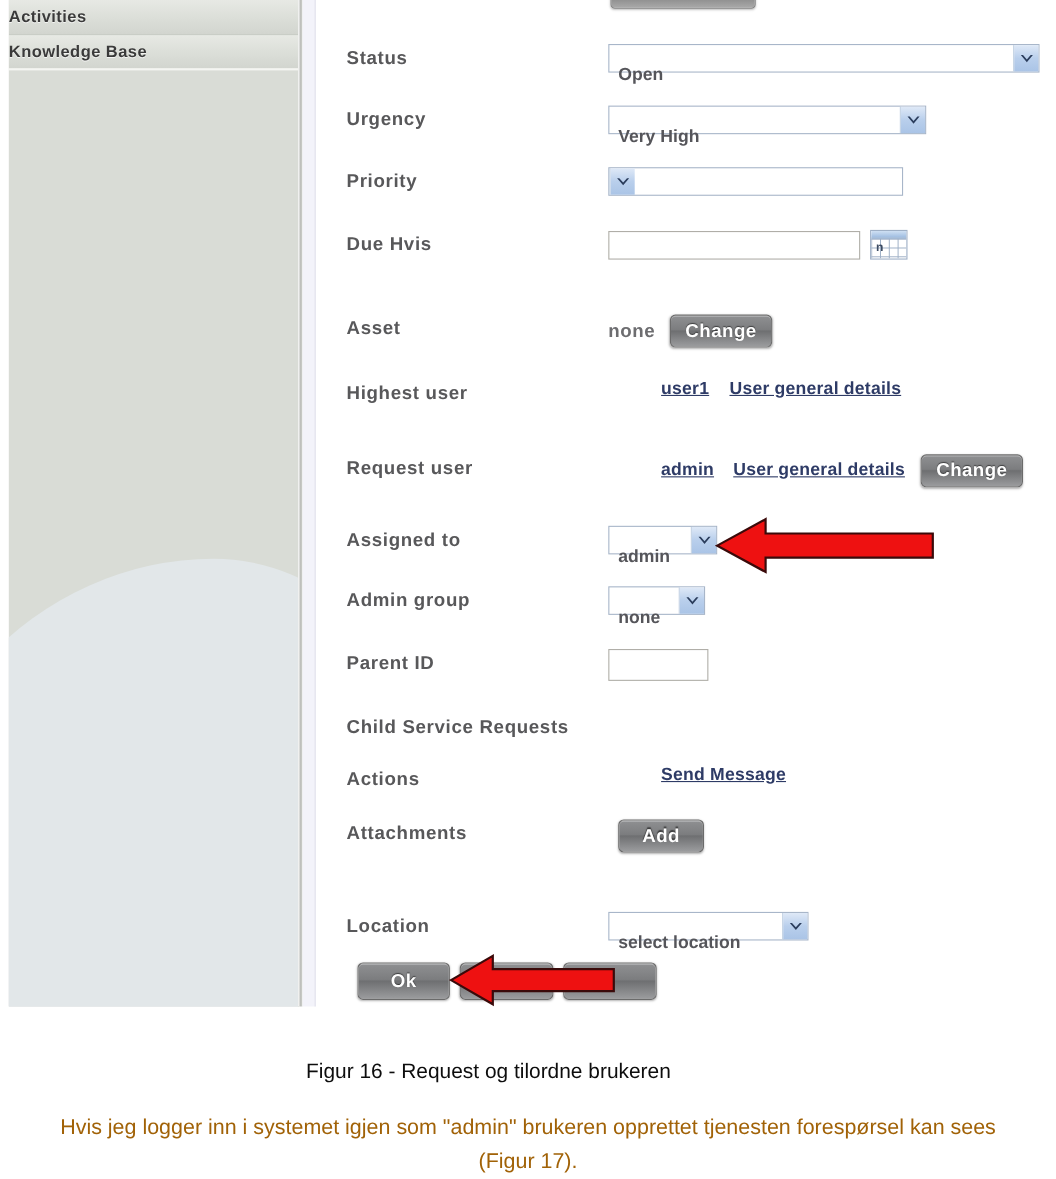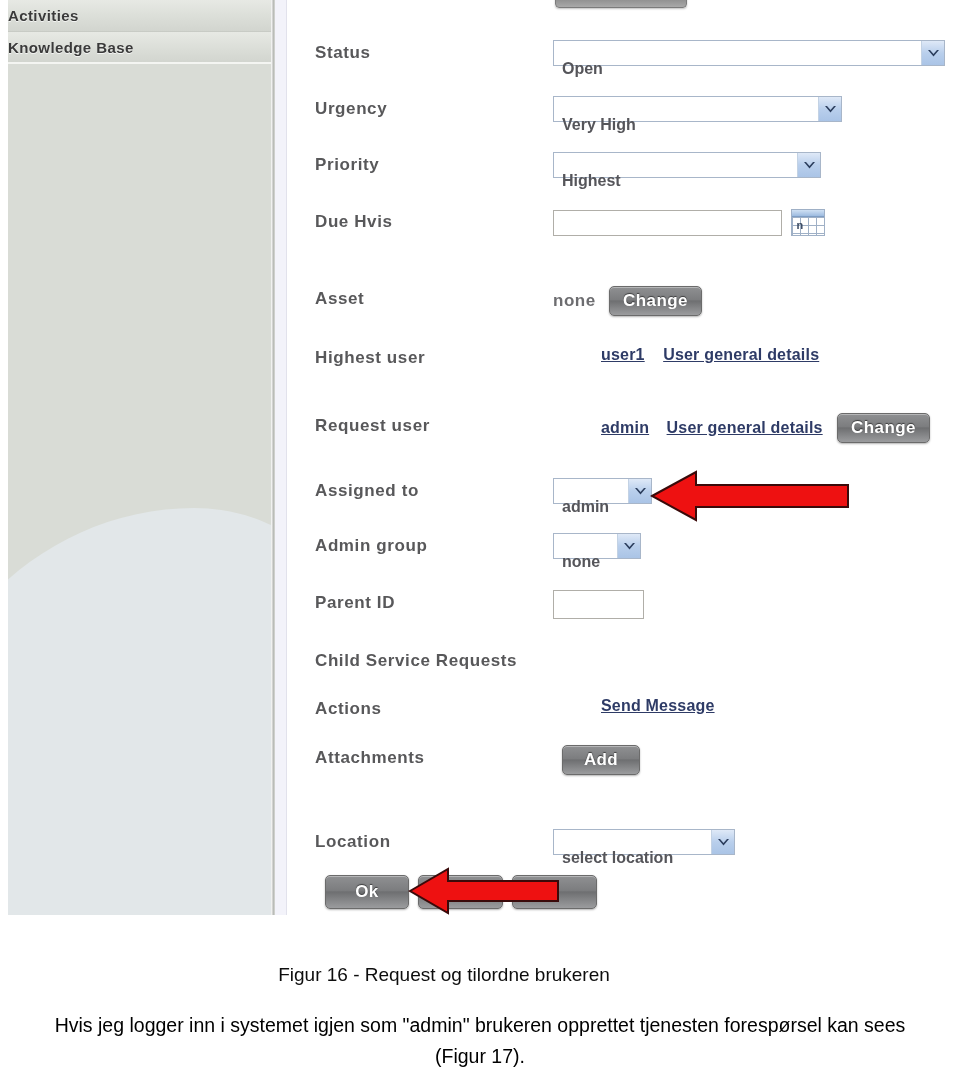--- a/index.html
+++ b/index.html
@@ -258,21 +258,21 @@
     font-family: "Liberation Sans", sans-serif;
   }
   #body-text {
     position: absolute;
     top: 92px;
     left: 40px;
     width: 880px;
     text-align: center;
     font-size: 19.5px;
     line-height: 31px;
-    color: #000000;
+    color: #a16207;
     font-family: "Liberation Sans", sans-serif;
   }
 </style>
 </head>
 <body>
 
 <div id="screenshot">
 
   <div id="sidebar">
     <div id="swoosh"></div>
@@ -317,21 +317,20 @@
               </svg>
           </span>
         </div>
       </div>
     </div>
 
     <div class="row" style="top:152px">
       <div class="lbl">Priority</div>
       <div class="fld">
         <div class="sel" style="width:268px">
-          <span class="txt">Highest</span>
           <span class="arrow">
             <svg width="13" height="9" viewBox="0 0 13 9">
                 <path d="M1 1 L6.5 7.5 L12 1 L10 1 L6.5 5 L3 1 Z" fill="#2b3d5c"></path>
               </svg>
           </span>
         </div>
       </div>
     </div>
 
     <div class="row" style="top:209px">

